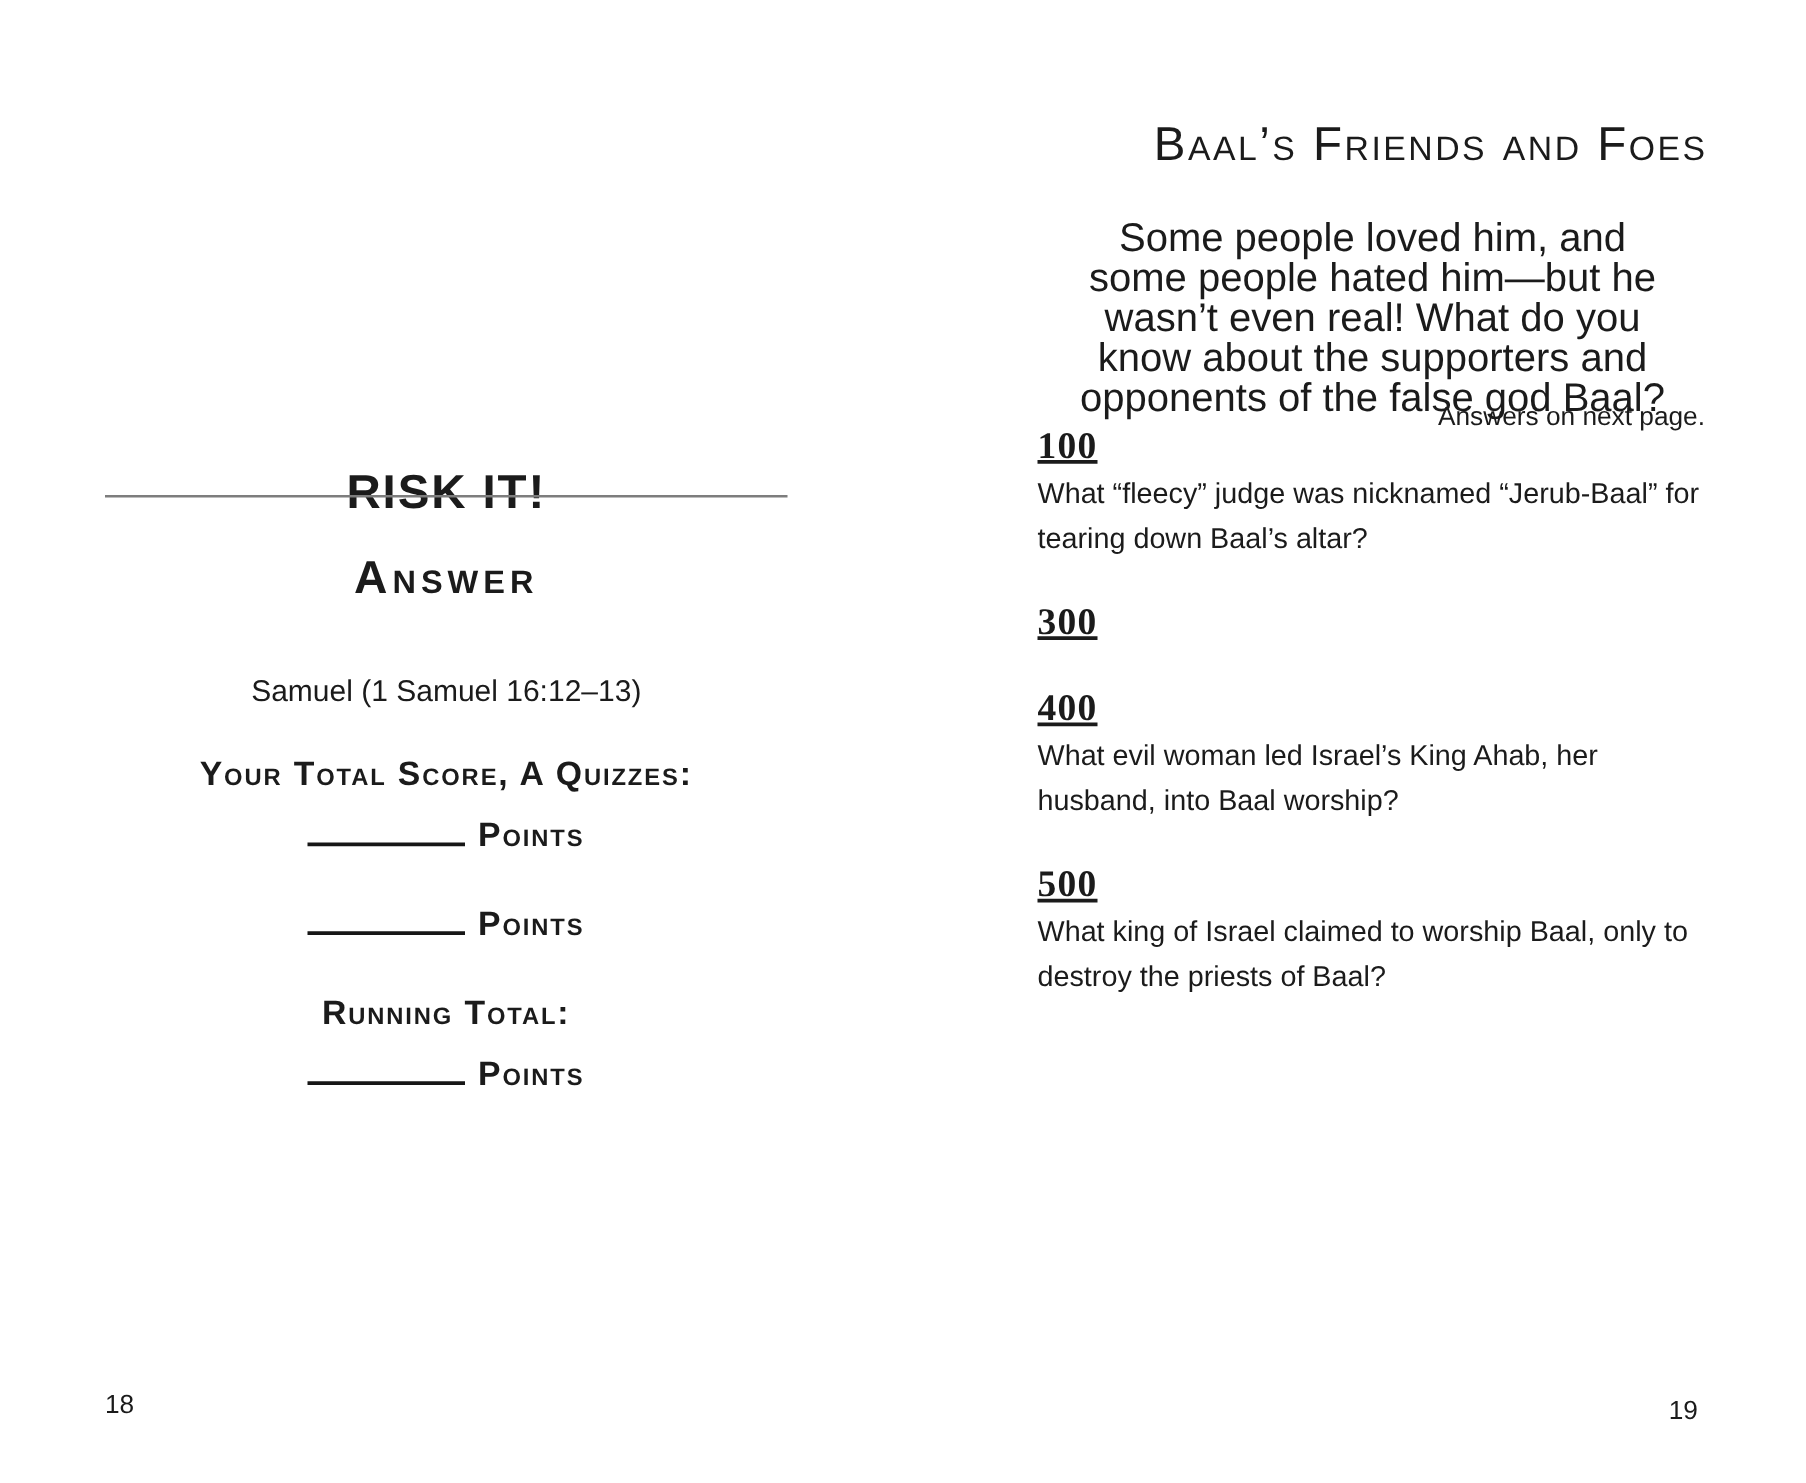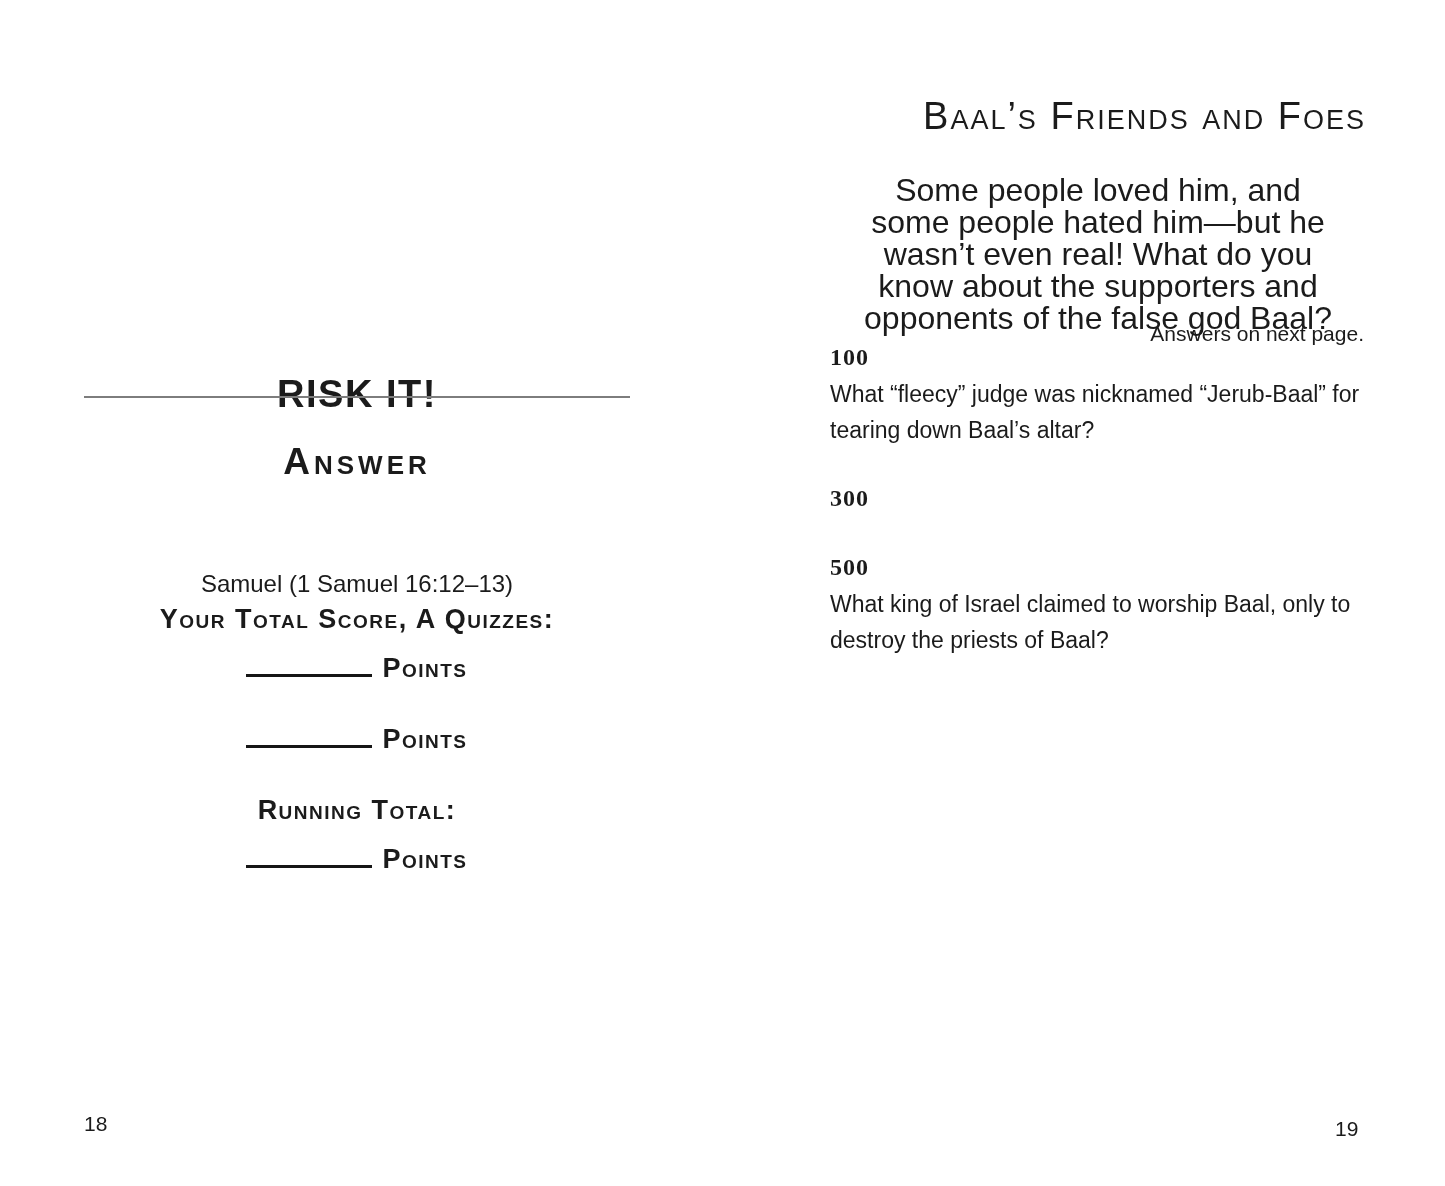--- a/index.html
+++ b/index.html
@@ -48,21 +48,21 @@
     left: 0;
     width: 100%;
     text-align: center;
     font-variant: small-caps;
     font-size: 37px;
     font-weight: bold;
     letter-spacing: 4px;
   }
   .answer-text {
     position: absolute;
-    top: 546px;
+    top: 516px;
     left: 0;
     width: 100%;
     text-align: center;
     font-size: 24px;
   }
   .score-section {
     position: absolute;
     top: 602px;
     left: 0;
     width: 100%;
@@ -136,24 +136,25 @@
     position: absolute;
     top: 338px;
     left: 0;
     width: 100%;
   }
   .question {
     margin-bottom: 31px;
   }
   .q-points {
     font-family: "Liberation Serif", serif;
-    font-size: 24px;
+    font-size: 30px;
     font-weight: bold;
     letter-spacing: 1px;
     line-height: 38px;
+    text-decoration: underline;
   }
   .q-text {
     font-size: 23px;
     line-height: 36px;
   }
 
   
   .page-num {
     position: absolute;
     font-size: 21px;
@@ -216,20 +217,24 @@
       <div class="question">
         <div class="q-points">100</div>
         <div class="q-text">What “fleecy” judge was nicknamed “Jerub-Baal” for tearing down Baal’s altar?</div>
       </div>
 
 
       <div class="question">
         <div class="q-points">300</div>
       </div>
 
+      <div class="question">
+        <div class="q-points">400</div>
+        <div class="q-text">What evil woman led Israel’s King Ahab, her husband, into Baal worship?</div>
+      </div>
 
       <div class="question">
         <div class="q-points">500</div>
         <div class="q-text">What king of Israel claimed to worship Baal, only to destroy the priests of Baal?</div>
       </div>
 
     </div>
   </section>
 
   <div class="page-num page-num-left">18</div>

